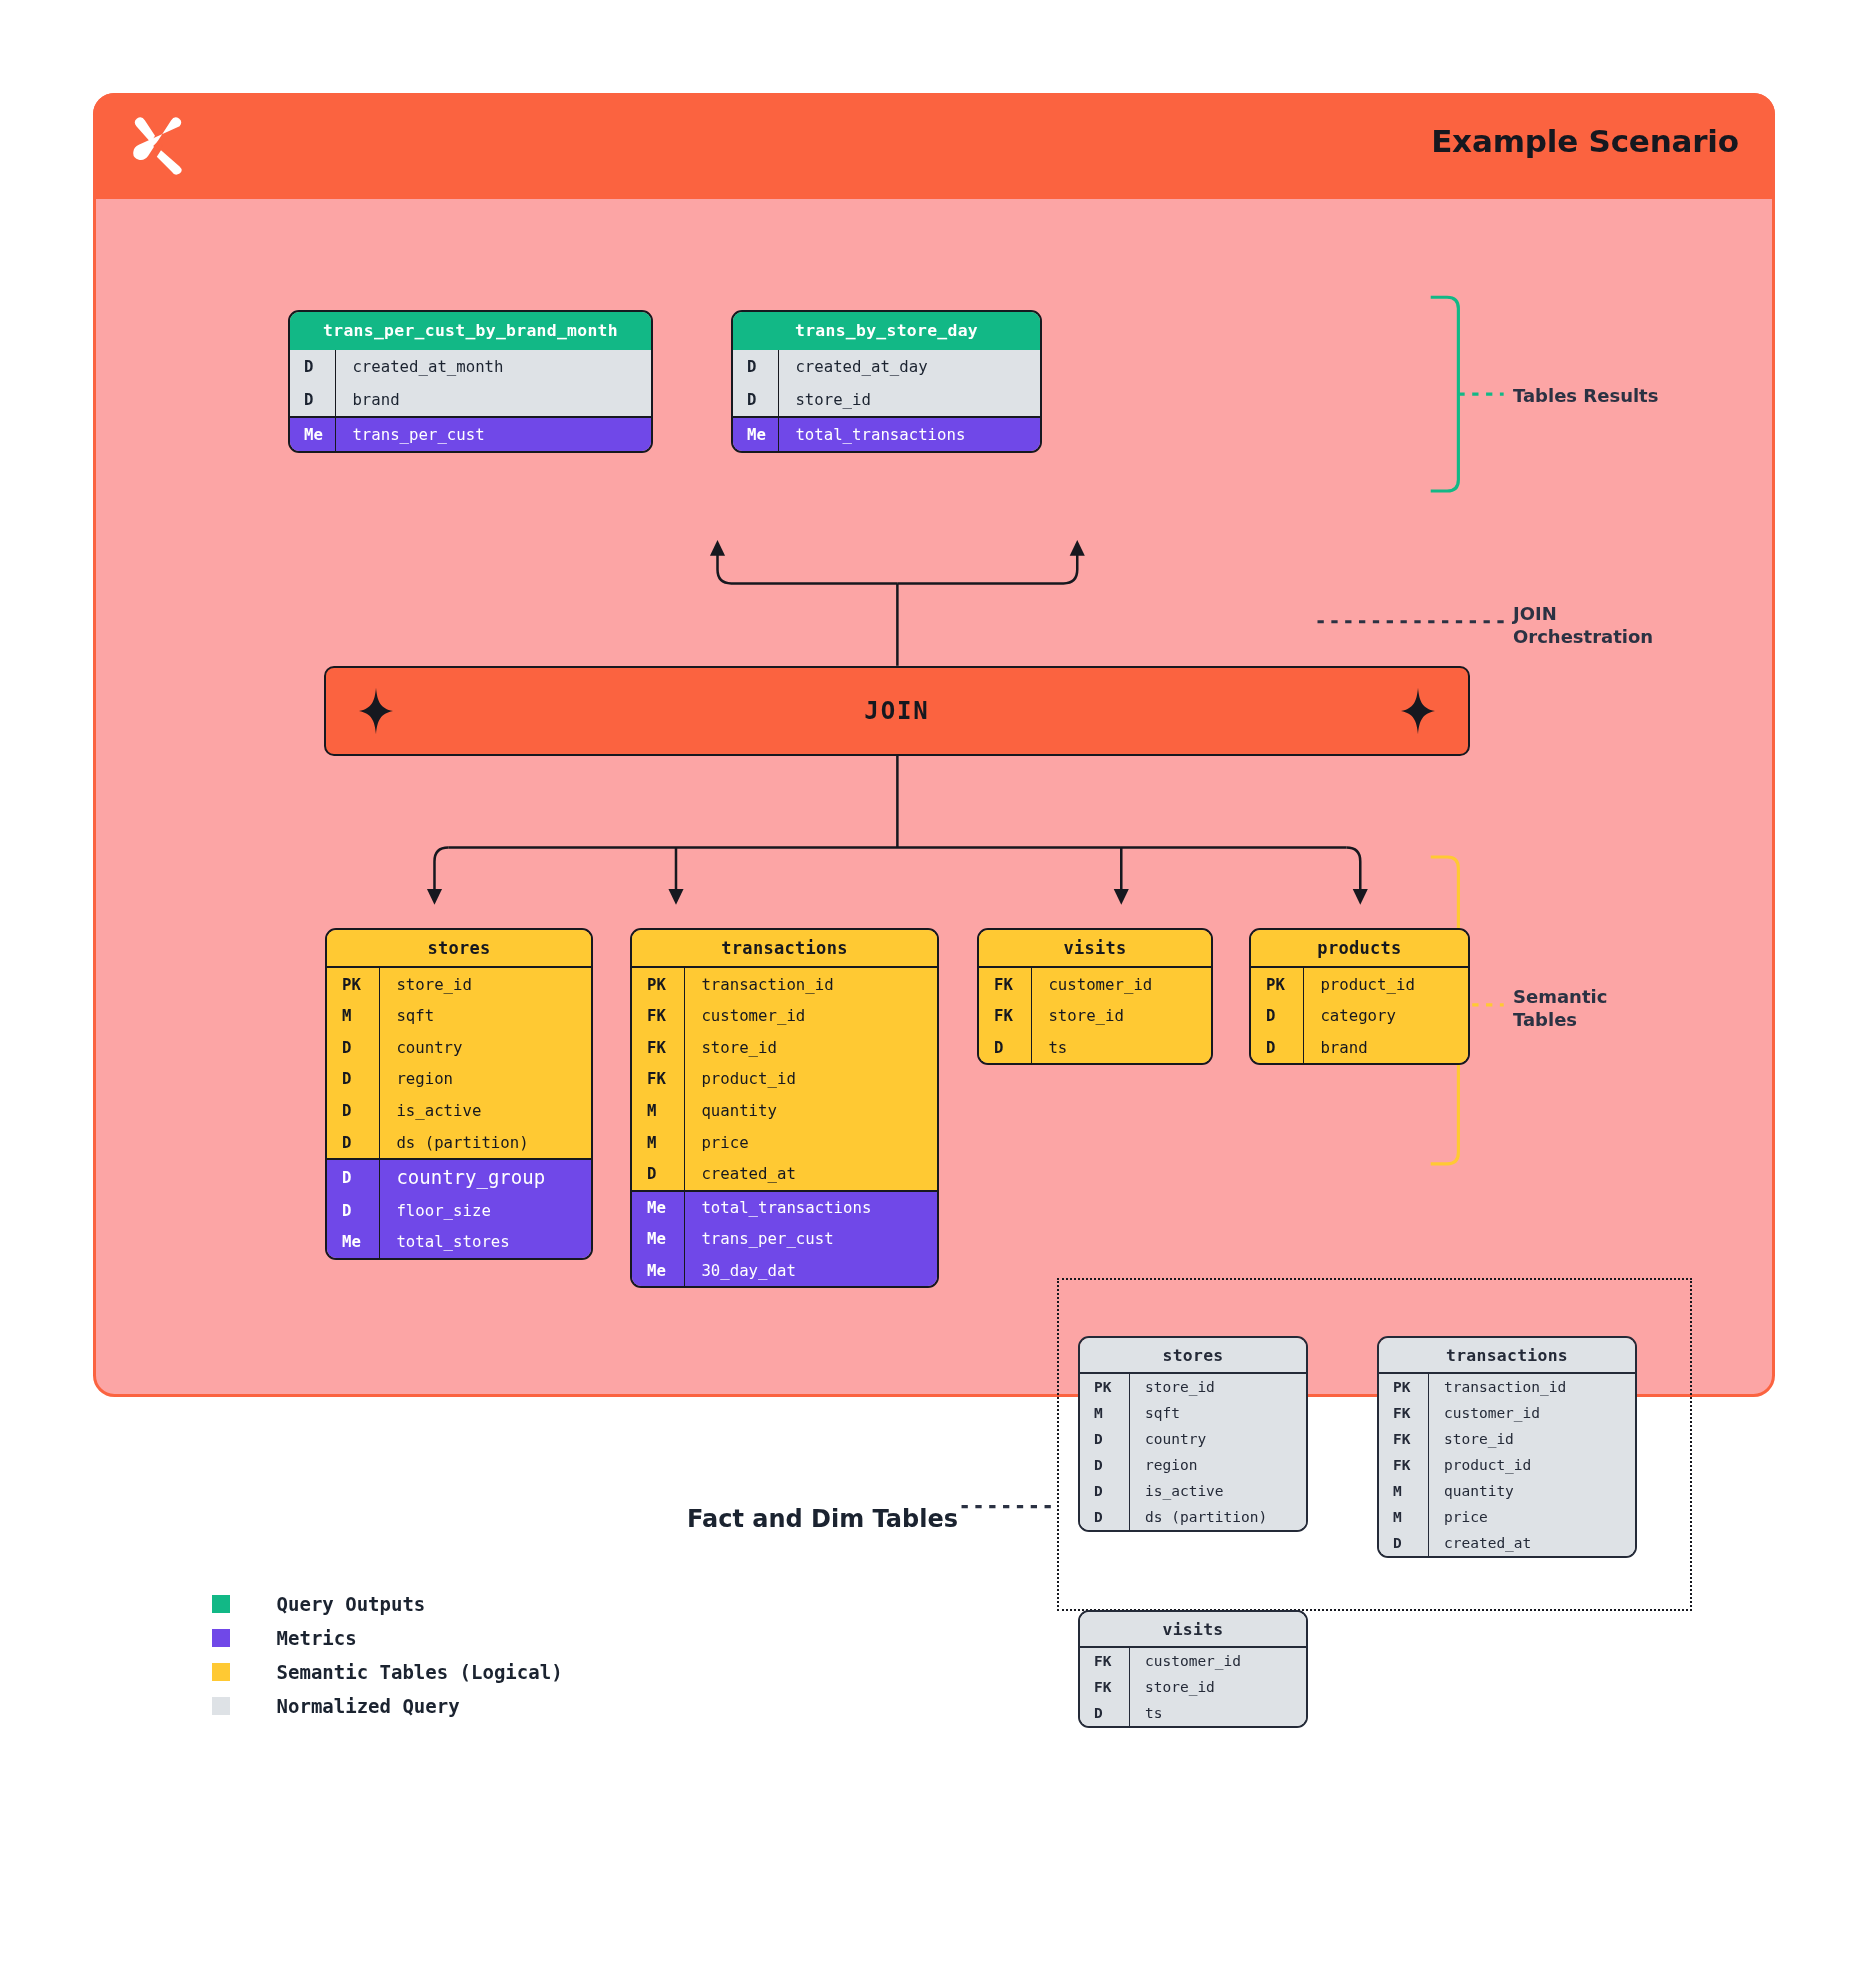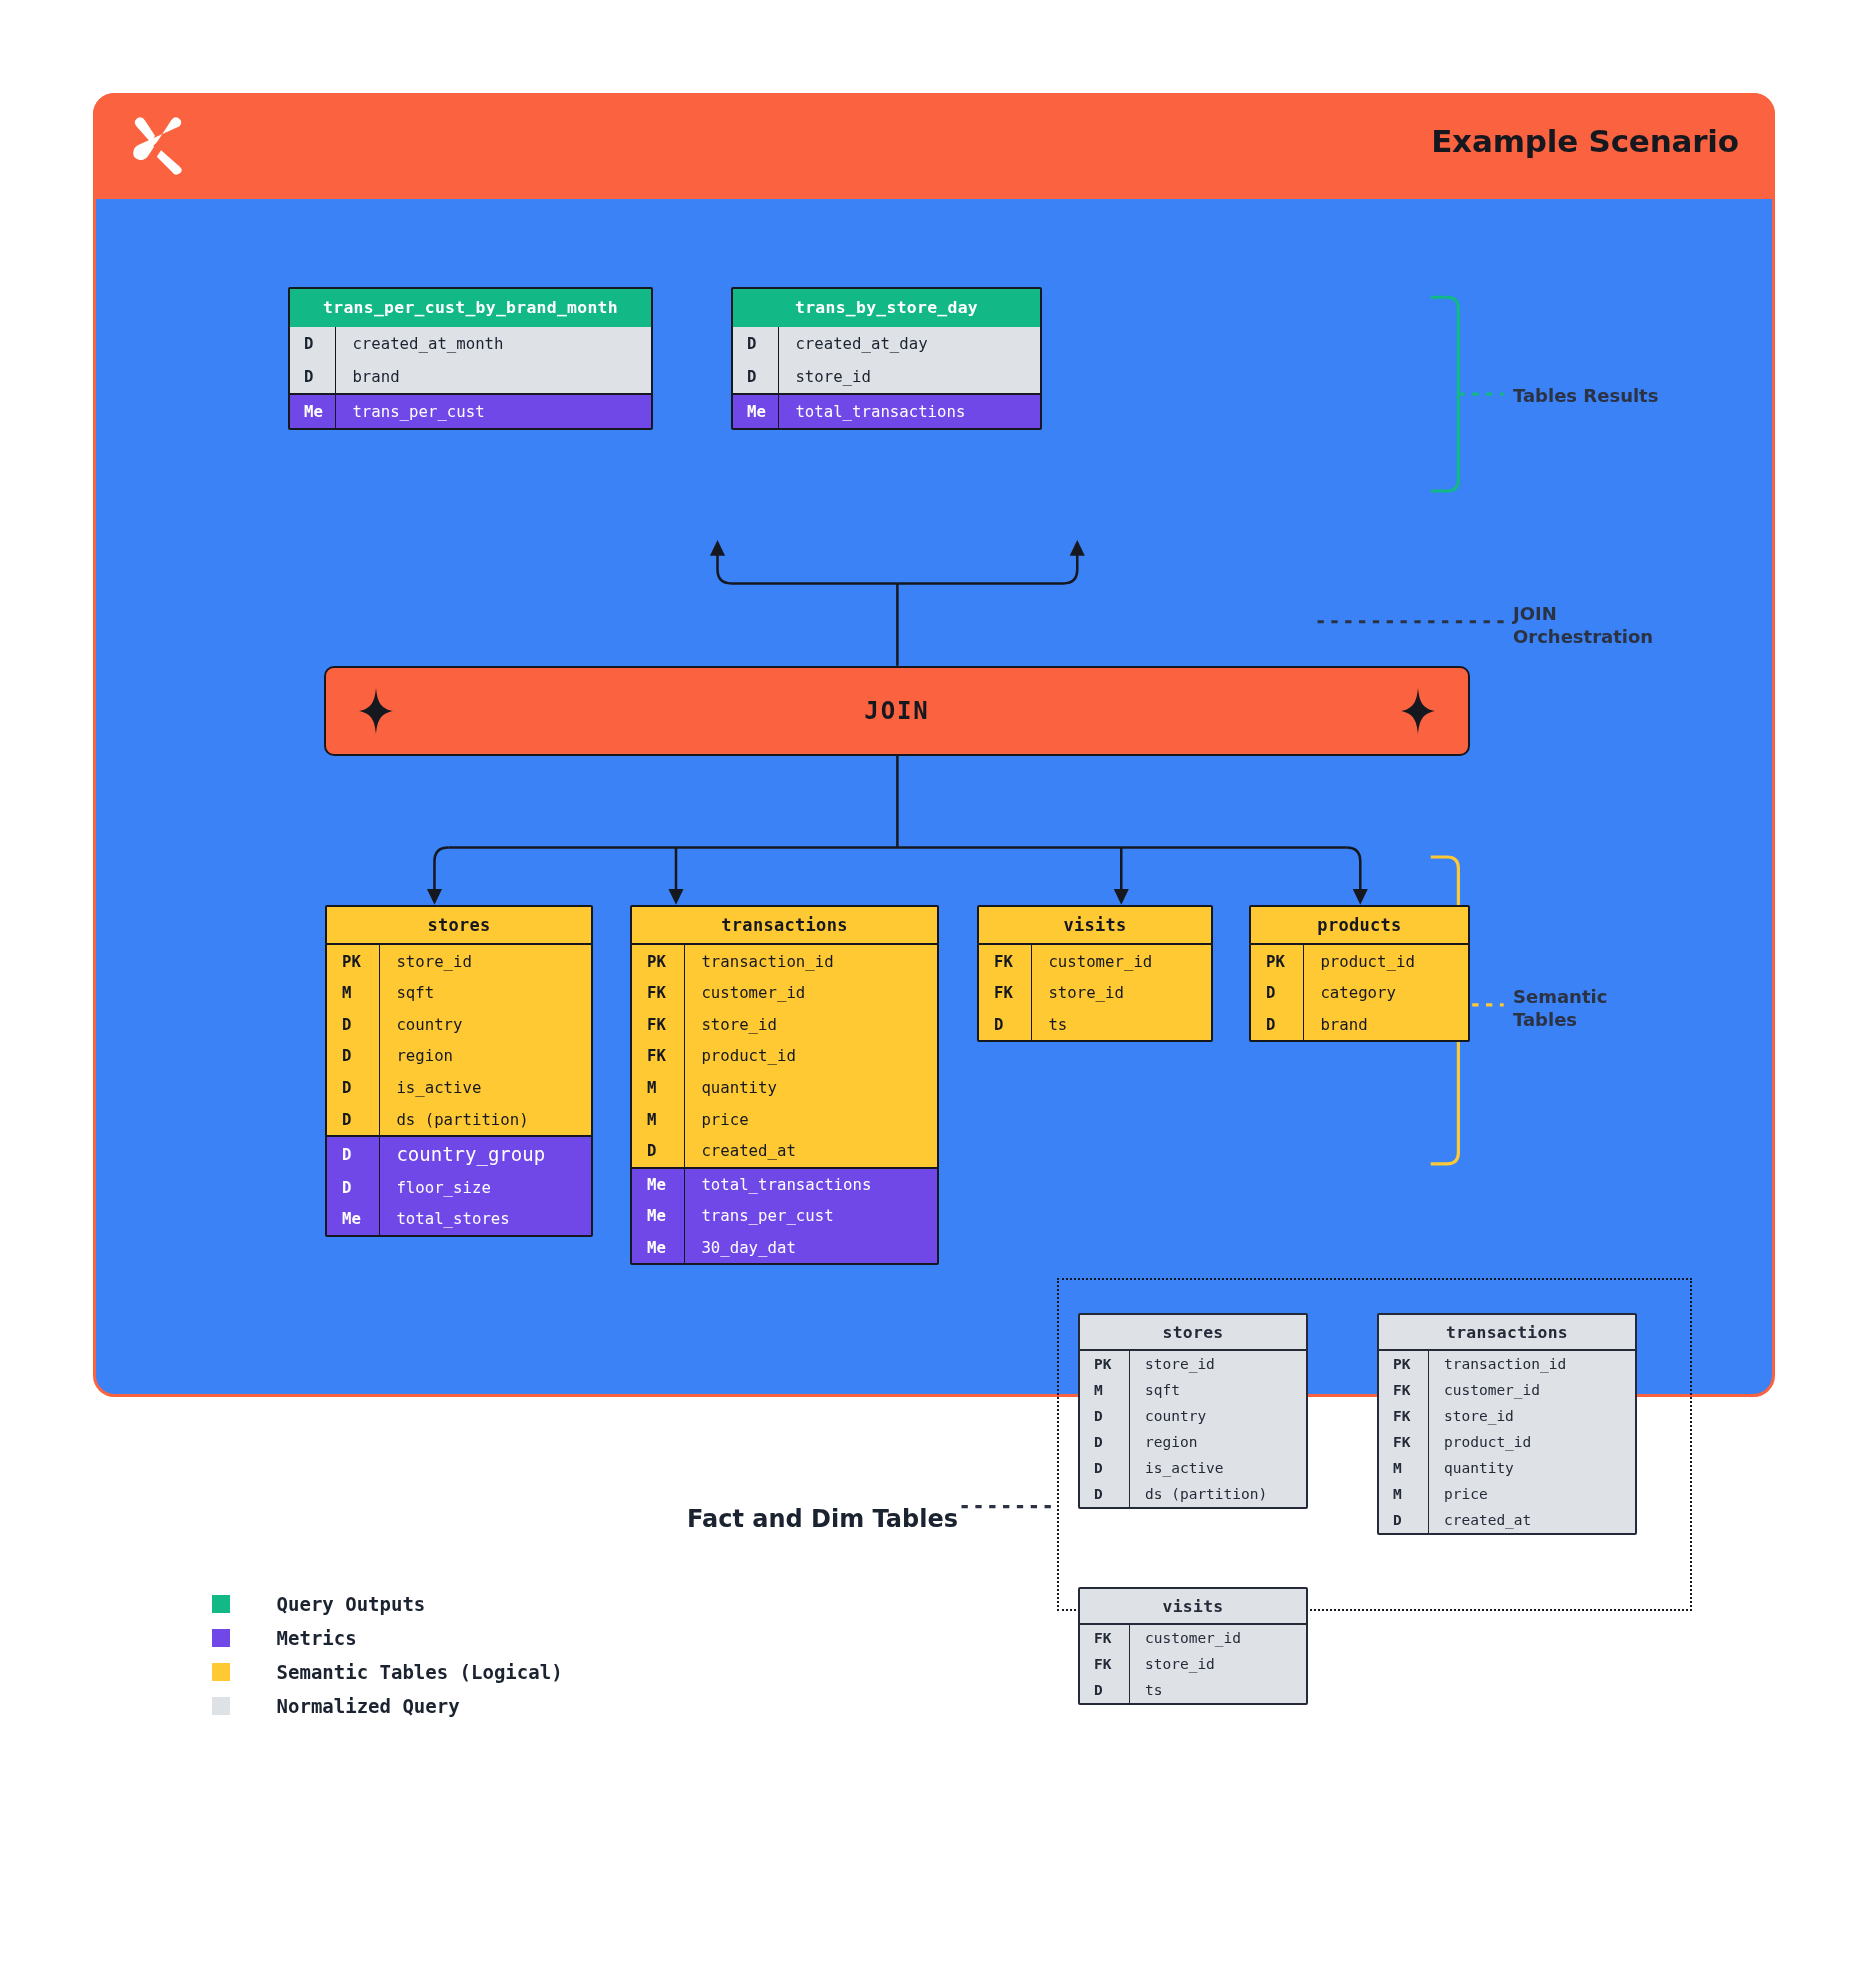--- a/index.html
+++ b/index.html
@@ -12,21 +12,21 @@
     overflow: hidden;
   }
 
   
   #card {
     position: absolute;
     left: 93px; top: 93px;
     width: 1682px; height: 1304px;
     border: 3.1px solid #FB6340;
     border-radius: 21.4px;
-    background: #3b82f6;
+    background: #fca5a5;
   }
 
   #titlebar {
     position: absolute;
     left: -3.1px; top: -3.1px;
     width: 1682px; height: 106px;
     background: #FB6340;
     border-radius: 21.4px 21.4px 0 0;
   }
 
@@ -43,23 +43,24 @@
     font-weight: bold;
     color: #16181f;
     letter-spacing: -0.2px;
     font-family: "DejaVu Sans", sans-serif;
   }
 
   
   .tbl {
     position: absolute;
     border: 2.5px solid #16181f;
-    border-radius: 2px;
+    border-radius: 11px;
     overflow: hidden;
     font-family: "DejaVu Sans Mono", monospace;
+    margin-top: 23px;
   }
   .tbl .hdr {
     text-align: center;
     font-weight: bold;
     letter-spacing: 0.3px;
     white-space: nowrap;
   }
   .row {
     display: flex;
     align-items: center;

